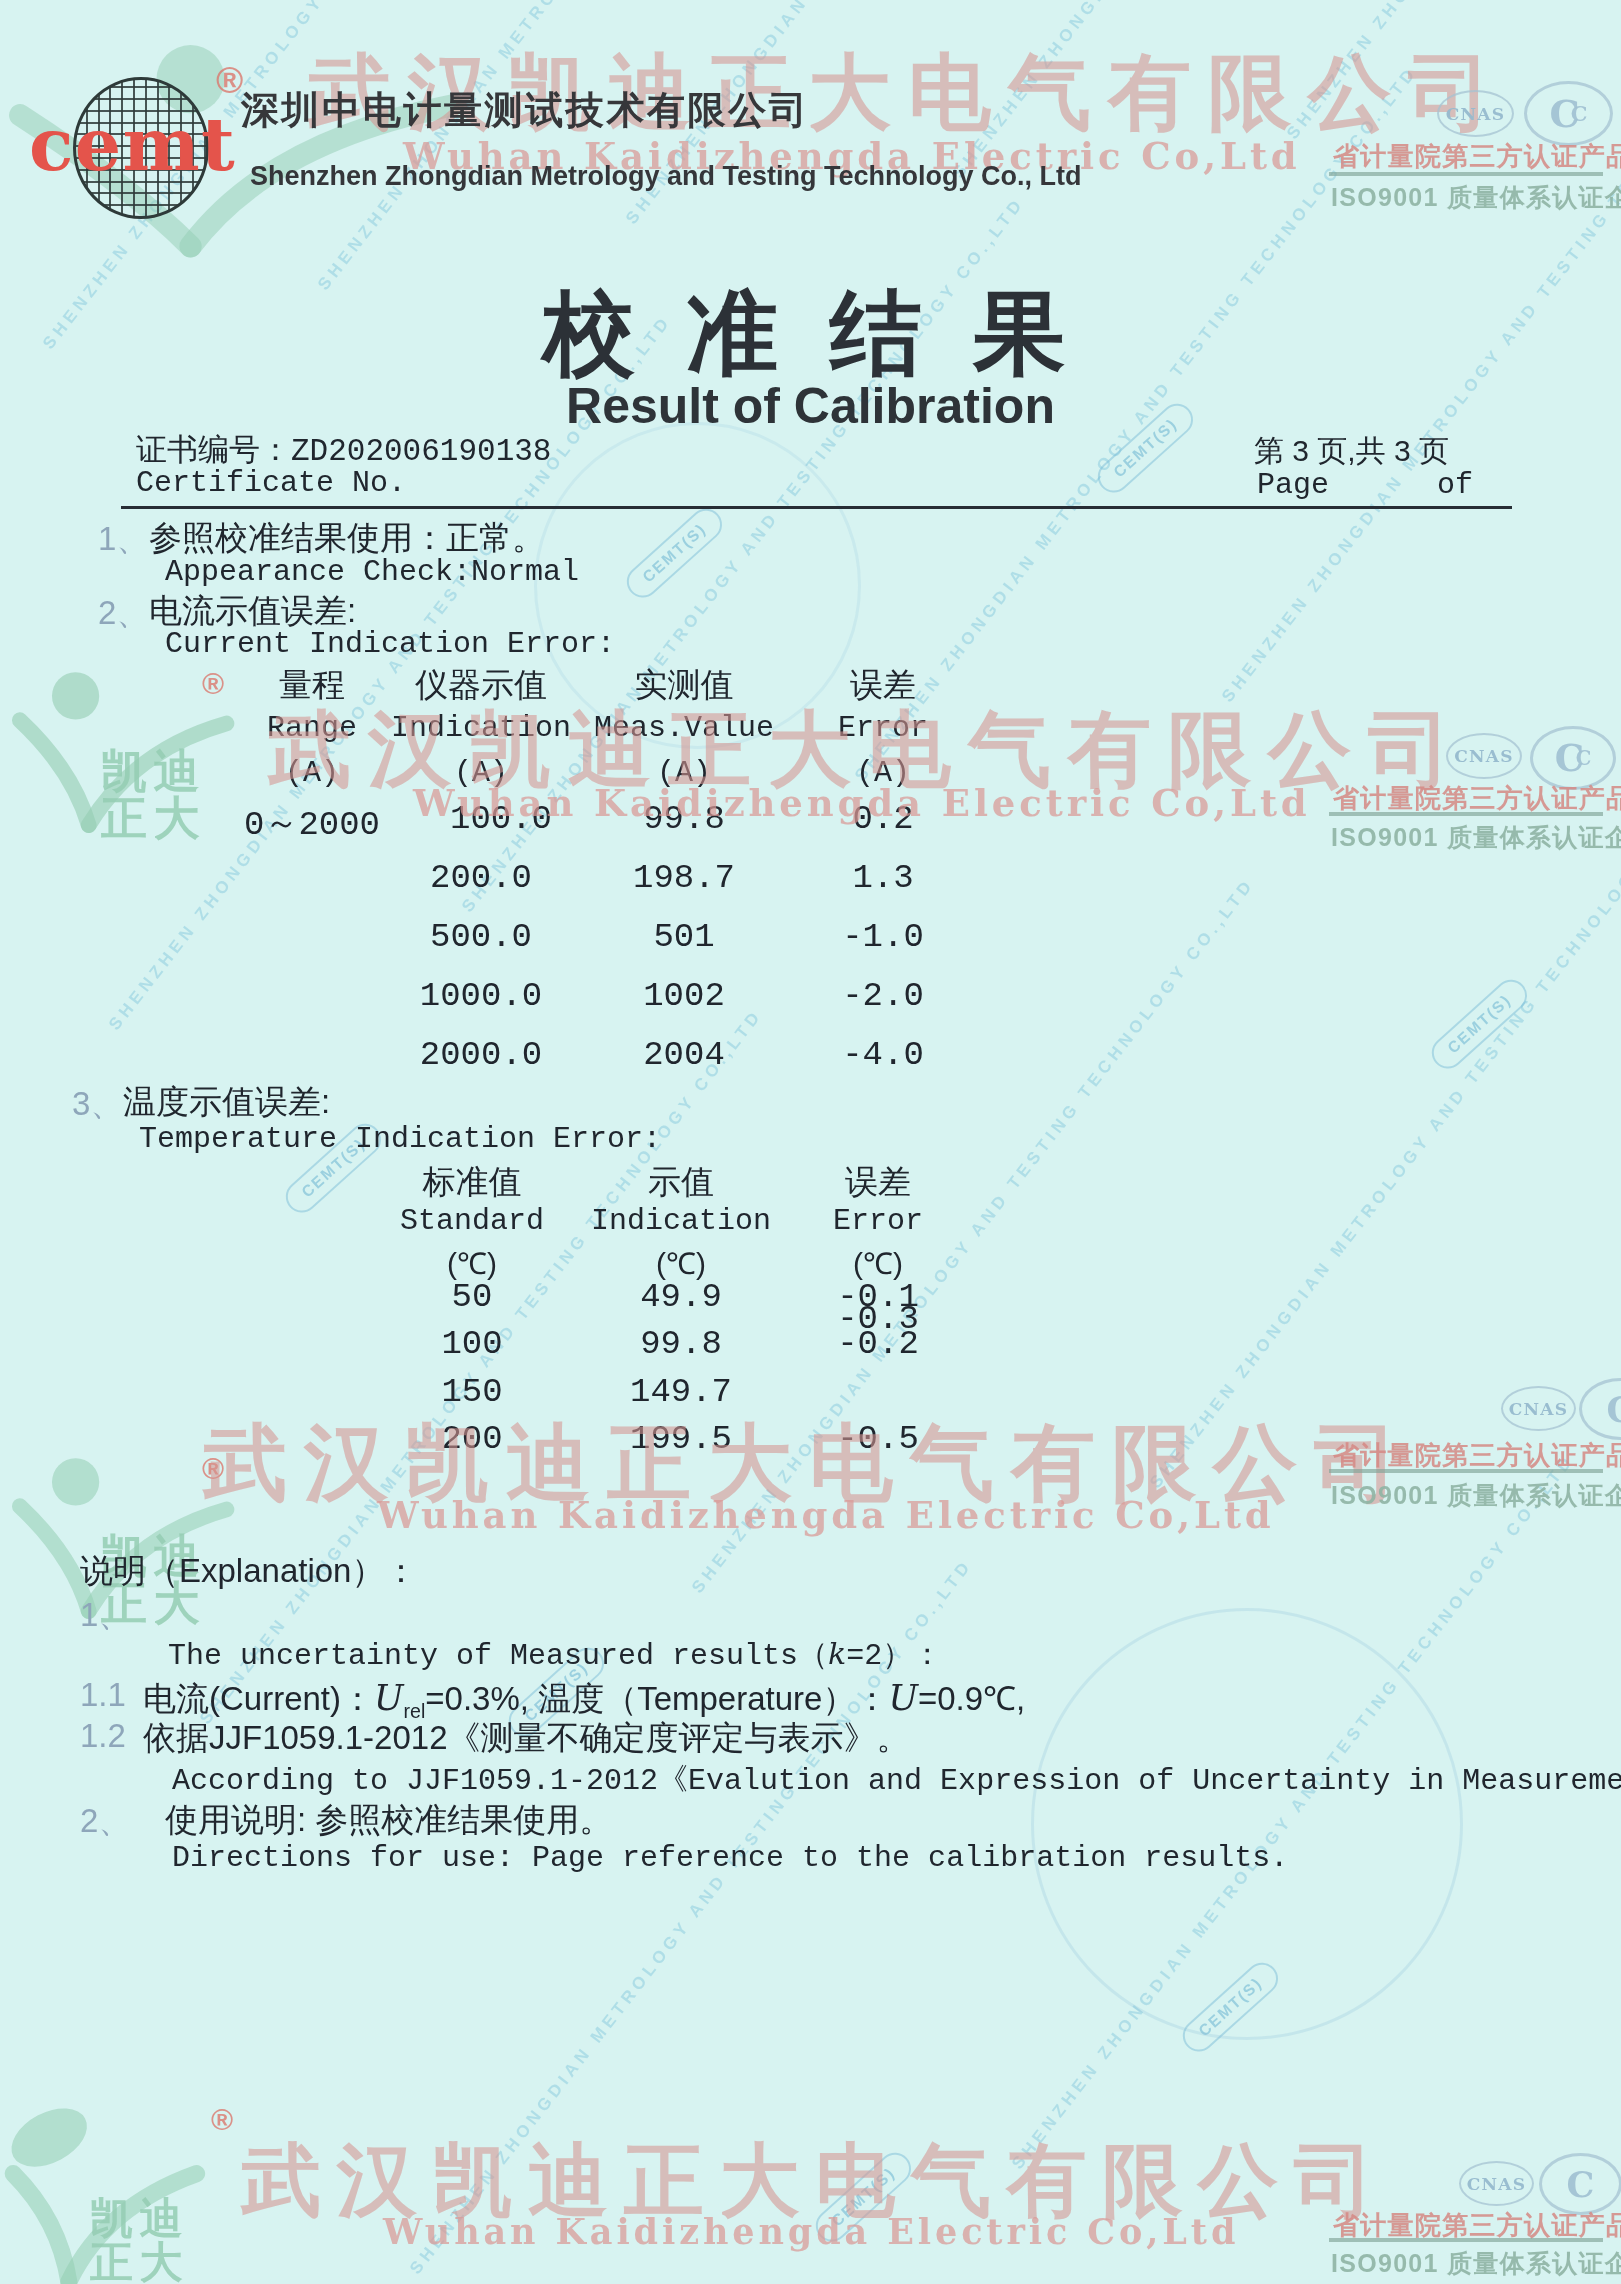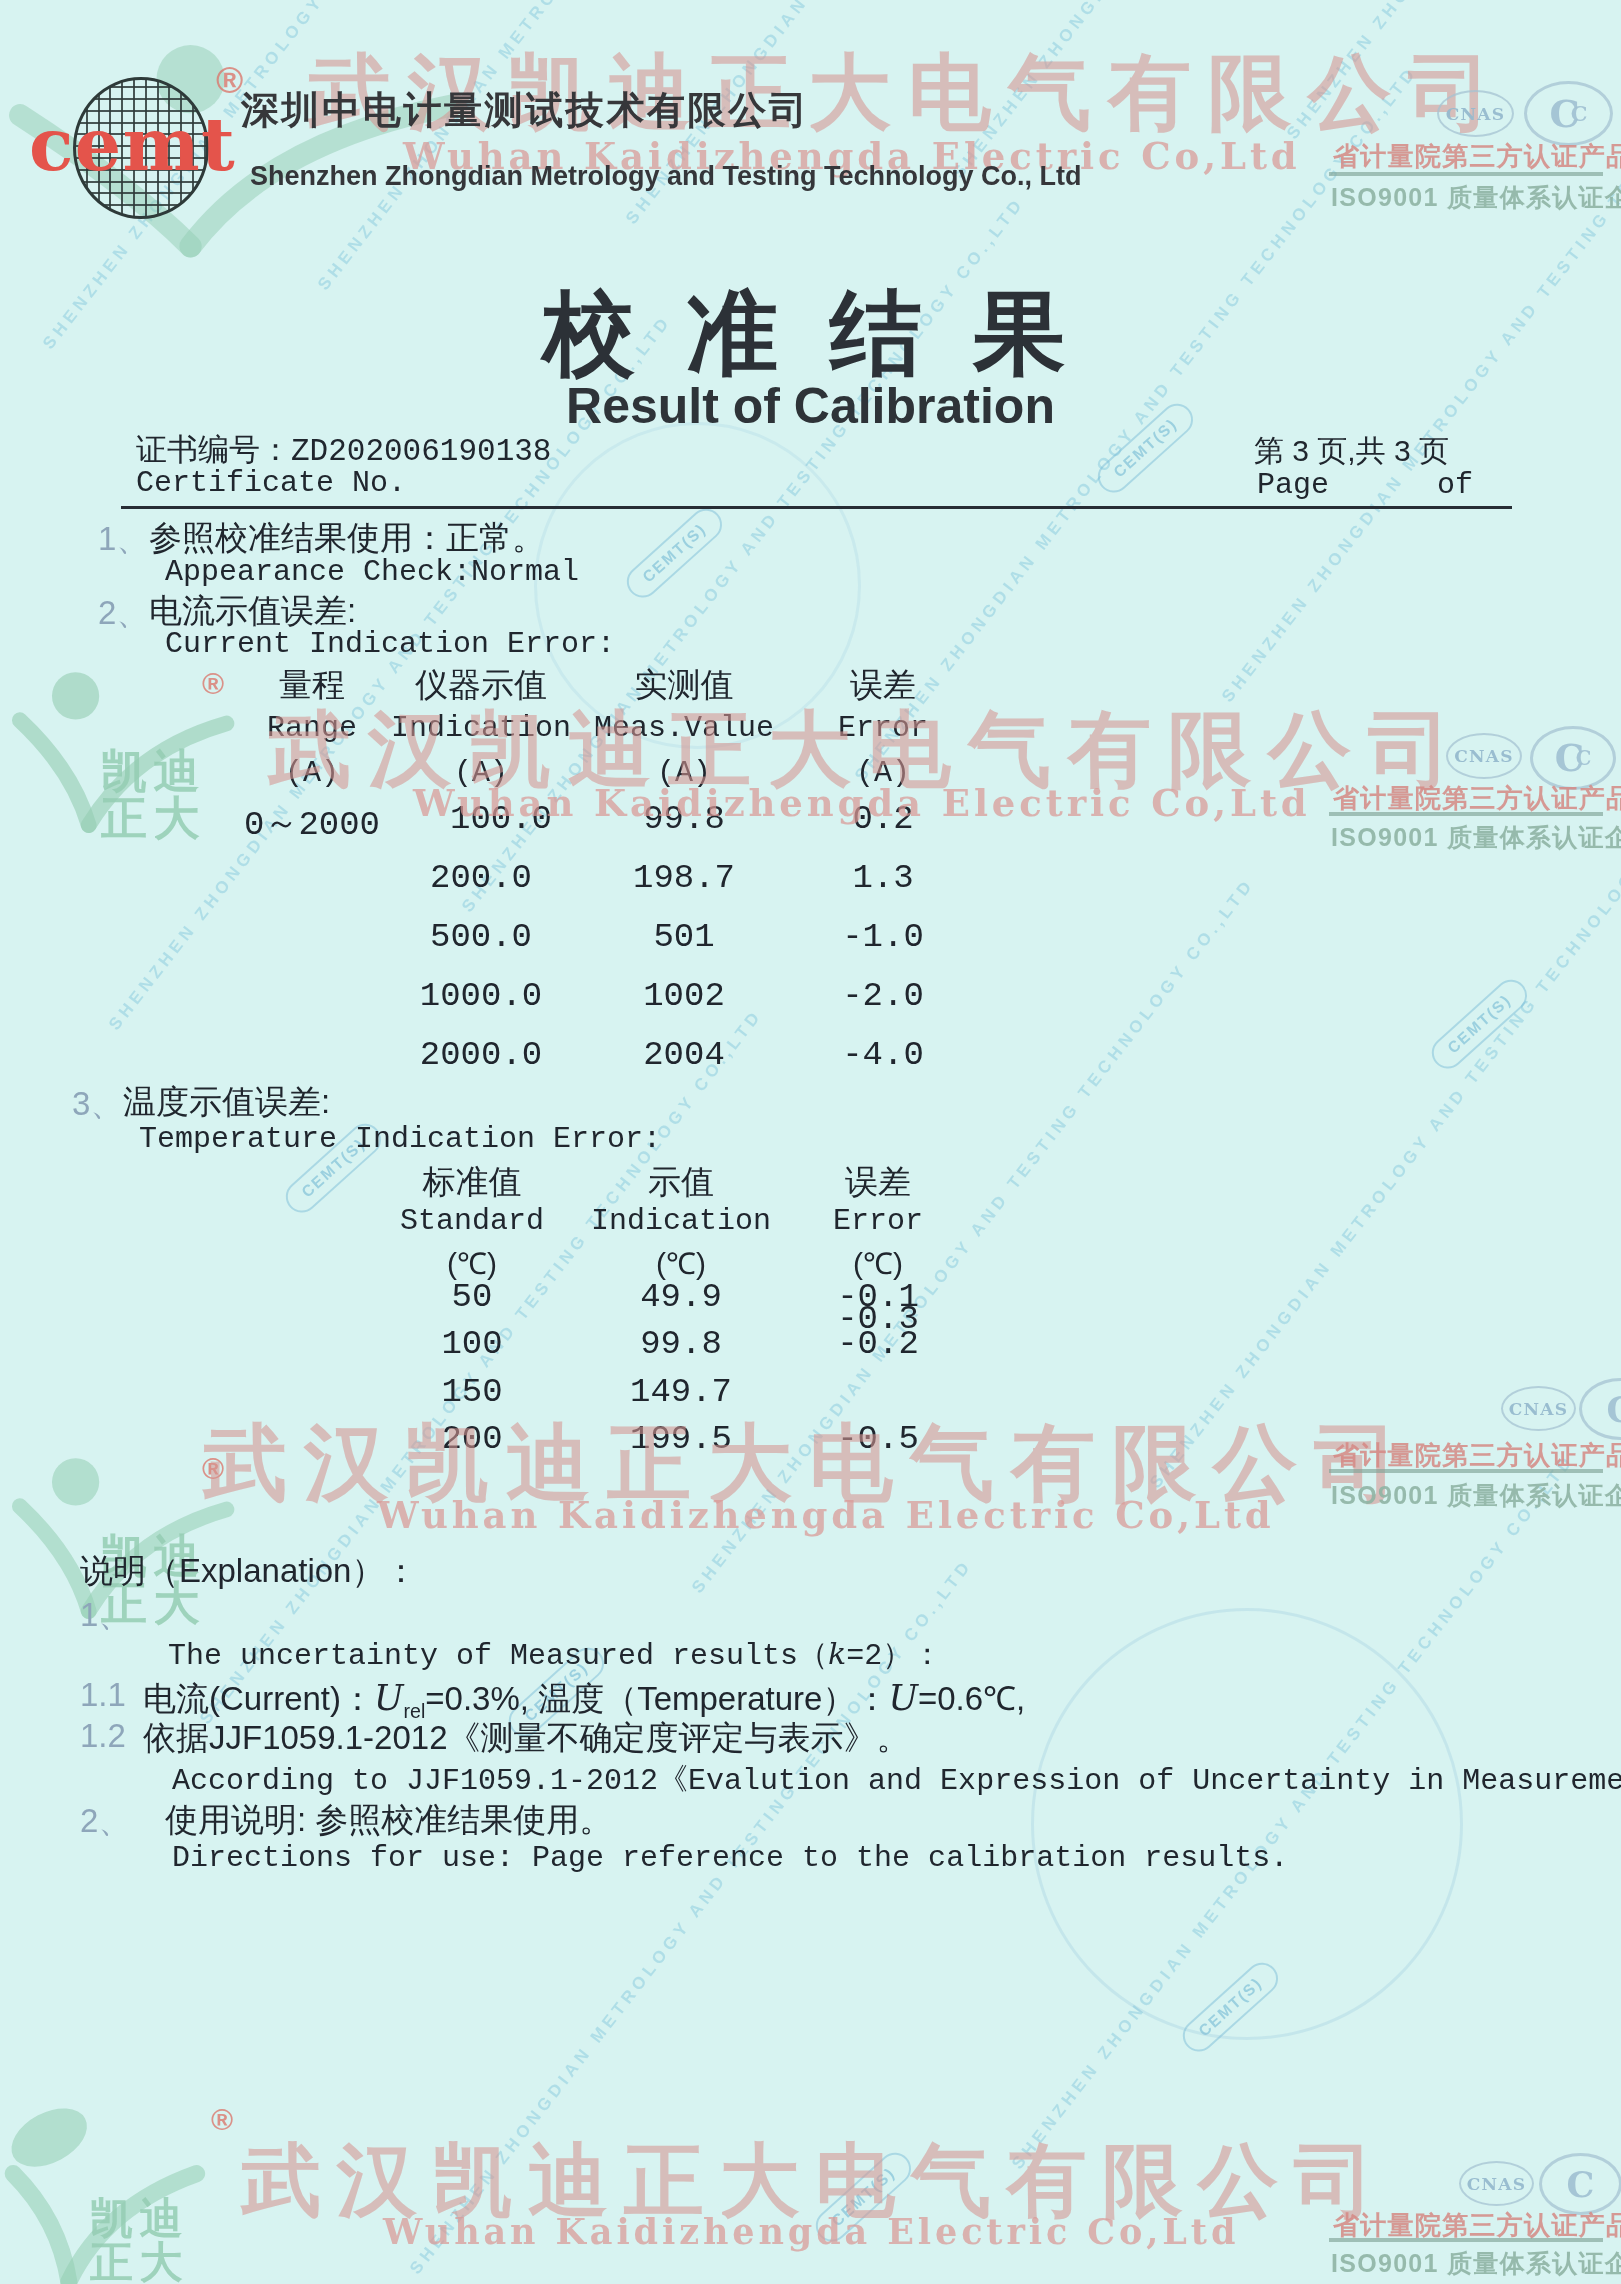--- a/index.html
+++ b/index.html
@@ -203,21 +203,21 @@
       <span style="font-size:35px;font-weight:700">C</span>
     </div>
   <div class="abs cert-red" style="left:1333px;top:1438px">省计量院第三方认证产品</div>
   <div class="abs cert-div" style="left:1329px;top:1469px;width:274px"></div>
   <div class="abs cert-grn" style="left:1331px;top:1479px">ISO9001 质量体系认证企业</div>
 
   <div class="abs body-cn" style="left:80px;top:1549px">说明（Explanation）：</div>
   <div class="abs body-cn faded" style="left:80px;top:1593px">1、</div>
   <div class="abs mono body-en" style="left:168px;top:1634px"><span>The uncertainty of Measured results（</span><i class="serif">k</i><span>=2）：</span></div>
   <div class="abs body-cn faded" style="left:80px;top:1676px">1.1</div>
-  <div class="abs body-cn" style="left:143px;top:1675px"><span>电流(Current)：</span><i class="serif" style="font-size:35px">U</i><sub style="font-size:19.6px">rel</sub><span>=0.3%,  温度（Temperature）：</span><i class="serif" style="font-size:35px">U</i><span>=0.6℃,</span></div>
+  <div class="abs body-cn" style="left:143px;top:1675px"><span>电流(Current)：</span><i class="serif" style="font-size:35px">U</i><sub style="font-size:19.6px">rel</sub><span>=0.3%,  温度（Temperature）：</span><i class="serif" style="font-size:35px">U</i><span>=0.9℃,</span></div>
   <div class="abs body-cn faded" style="left:80px;top:1717px">1.2</div>
   <div class="abs body-cn" style="left:143px;top:1716px">依据JJF1059.1-2012《测量不确定度评定与表示》。</div>
   <div class="abs mono body-en" style="left:172px;top:1759px">According to JJF1059.1-2012《Evalution and Expression of Uncertainty in Measurement</div>
   <div class="abs body-cn faded" style="left:80px;top:1799px">2、</div>
   <div class="abs body-cn" style="left:165px;top:1798px">使用说明: 参照校准结果使用。</div>
   <div class="abs mono body-en" style="left:172px;top:1841px">Directions for use: Page reference to the calibration results.</div>
 
   <svg style="left:0px;top:2095px" width="236" height="190" viewBox="0 0 360 290">
     <ellipse cx="75" cy="65" rx="62" ry="38" transform="rotate(-28 75 65)" fill="rgba(148,205,179,.55)"></ellipse>
     <path d="M20 120 Q90 190 105 285" stroke="rgba(148,205,179,.55)" stroke-width="26" fill="none" stroke-linecap="round"></path>

